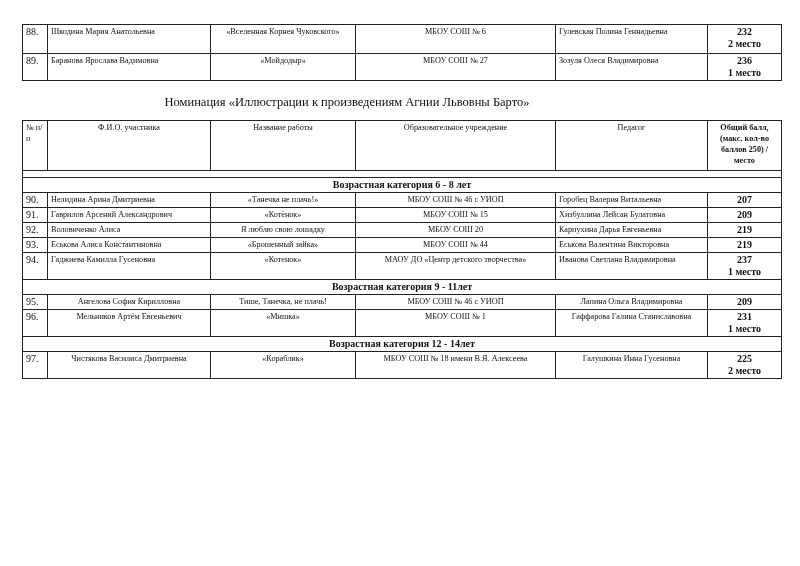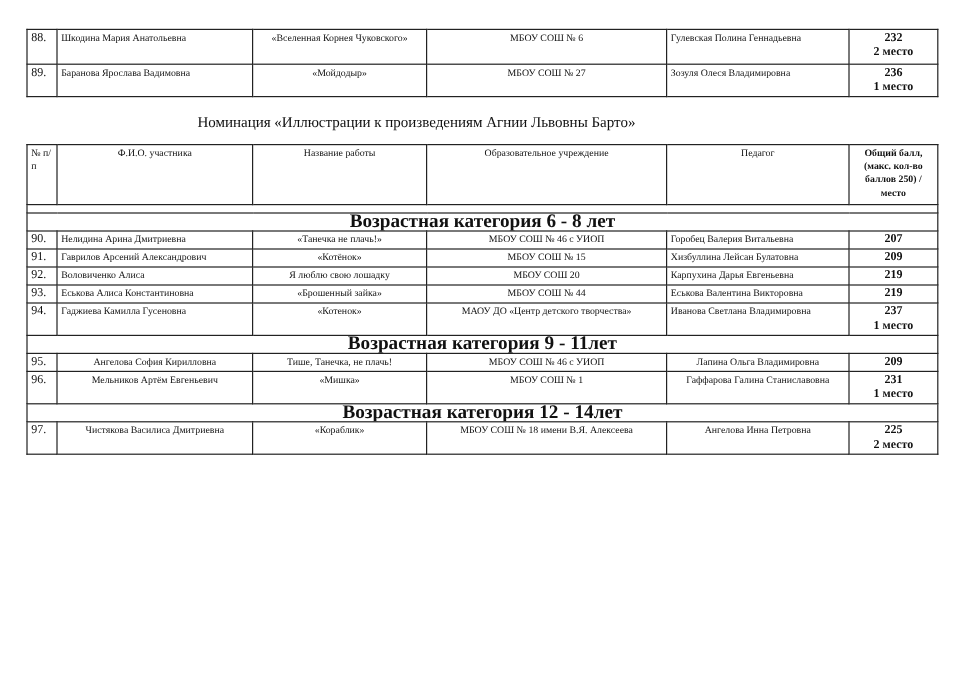--- a/index.html
+++ b/index.html
@@ -5,21 +5,21 @@
   html, body { margin:0; padding:0; background:#ffffff; }
   body { width:800px; height:566px; position:relative; overflow:hidden;
          font-family:"Liberation Serif","DejaVu Serif",serif; color:#111; }
   table { border-collapse:collapse; position:absolute; left:22px; width:759px; table-layout:fixed; }
   td, th { border:1px solid #222; font-size:8.2px; line-height:11px; vertical-align:top;
            padding:1px 3px; font-weight:normal; overflow:hidden; white-space:nowrap; }
   .c-num { width:19px; font-size:10px; line-height:12px; }
   .c-score { width:66px; text-align:center; font-weight:bold; font-size:10px; line-height:12px; }
   .center { text-align:center; }
   .left { text-align:left;margin-top:35px; }
-  .cat td { font-weight:bold; font-size:16px; line-height:14px; text-align:center; padding:0; }
+  .cat td { font-weight:bold; font-size:10px; line-height:14px; text-align:center; padding:0; }
   .hdr th { line-height:11px; white-space:normal; }
   .hdr th.c-score { font-weight:bold; font-size:8.2px; line-height:11px; }
   .title { position:absolute; top:95px; left:0; width:694px; text-align:center;
            font-weight:normal; font-size:12.5px; }
   .score-place { display:block; }
 </style>
 </head>
 <body>
 
 <table style="top:24px;">
@@ -152,20 +152,20 @@
   </tr>
 
   <tr class="cat">
     <td colspan="6">Возрастная категория 12 - 14лет</td>
   </tr>
   <tr style="height:27px;">
     <td class="c-num">97.</td>
     <td class="center">Чистякова Василиса Дмитриевна</td>
     <td class="center">«Кораблик»</td>
     <td class="center">МБОУ СОШ № 18 имени В.Я. Алексеева</td>
-    <td class="center">Ангелова Инна Петровна</td>
+    <td class="center">Галушкина Инна Гусеновна</td>
     <td class="c-score">
       <span class="score-place">225</span>
       <span class="score-place">2 место</span>
     </td>
   </tr>
 </tbody>
   </table>
 
 </body></html>

